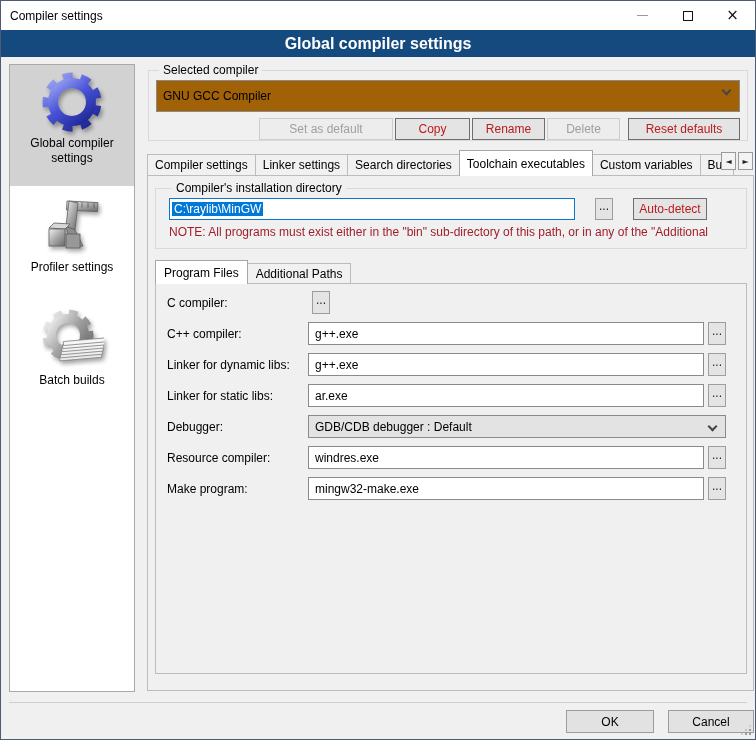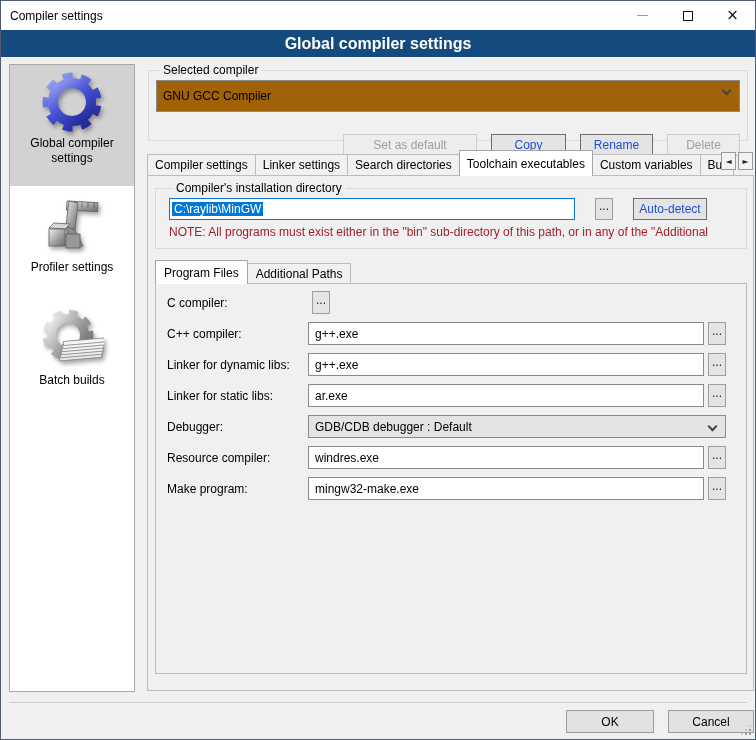--- a/index.html
+++ b/index.html
@@ -39,24 +39,24 @@
   fieldset { border:1px solid #d9d9d9; background:transparent; }
   legend { padding:0 4px; margin-left:3px; }
 
   .sel-compiler { position:absolute; left:147px; top:62px; width:600px; height:78px; padding:0 7px; }
 
   .combo { height:32px; background:#a16207; border:1px solid #8a8a8a; display:flex;
            align-items:center; padding:0 6px 0 6px; position:relative; margin-top:3px; }
   .chev { width:7px; height:7px; border-right:2px solid #444; border-bottom:2px solid #444;
           transform:rotate(45deg); position:absolute; right:9px; top:6px; }
 
-  .btnrow { display:flex; justify-content:flex-end; margin-top:22px; gap:14px;align-items:flex-end; }
+  .btnrow { display:flex; justify-content:flex-end; margin-top:6px; gap:2px;align-items:flex-end; }
   button { font-family:inherit; font-size:inherit; cursor:default; }
   .btn { height:22px; display:flex; align-items:center; justify-content:center;
-         background:#e4e4e4; border:1px solid #6e6e6e; color:#1d4ed8; }
+         background:#e4e4e4; border:1px solid #6e6e6e; color:#b91c1c; }
   .btn.disabled { background:#ededed; border-color:#cdcdcd; color:#9f9f9f; }
   .w134{width:134px} .w75{width:75px} .w73{width:73px} .w112{width:112px; margin-left:6px;}
 
   
   .tabstrip { position:absolute; left:146px; top:149px; width:607px; height:25px;
               display:flex; align-items:flex-end; z-index:3; }
   .tab { height:21px; padding:0 7px; display:flex; align-items:center; white-space:nowrap;
          background:#f1f1f1; border:1px solid #bcbcbc; border-bottom:none; margin-right:-1px; }
   .tab.active { height:26px; background:#fff; position:relative; z-index:4; margin-bottom:-1px;
                 border-color:#a6a6a6; }
@@ -209,20 +209,21 @@
     <legend>Selected compiler</legend>
     <div class="combo">
       <span>GNU GCC Compiler</span>
       <span class="chev"></span>
     </div>
     <div class="btnrow">
       <button class="btn disabled w134">Set as default</button>
       <button class="btn w75">Copy</button>
       <button class="btn w73">Rename</button>
       <button class="btn disabled w73">Delete</button>
+      <button class="btn w112">Reset defaults</button>
     </div>
   </fieldset>
 
   <div class="tabstrip">
     <div class="tab">Compiler settings</div>
     <div class="tab">Linker settings</div>
     <div class="tab">Search directories</div>
     <div class="tab active">Toolchain executables</div>
     <div class="tab">Custom variables</div>
     <div class="tab clip">Build options</div>

